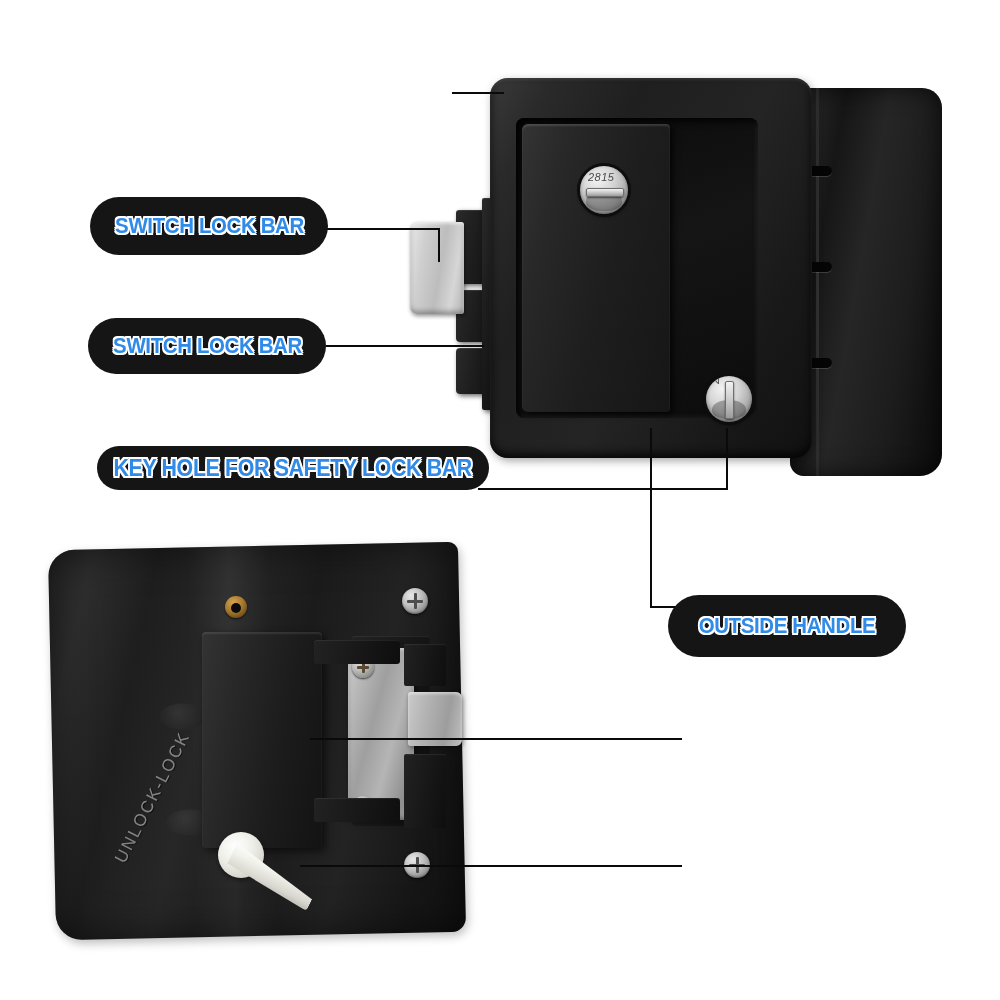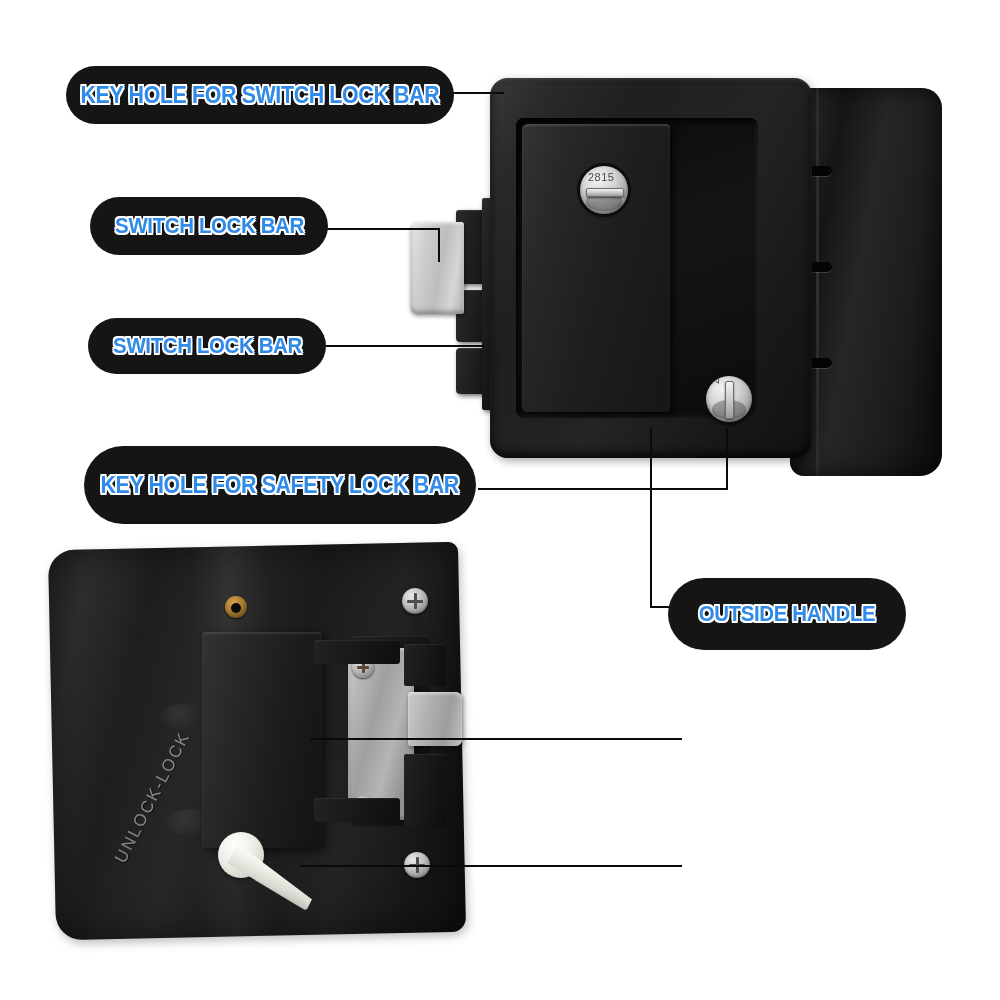--- a/index.html
+++ b/index.html
@@ -156,20 +156,21 @@
   .cylinder {
     position: absolute;
     border-radius: 50%;
     background:
       radial-gradient(circle at 36% 28%, #f3f3f3 0%, #d3d3d3 38%, #a9a9a9 68%, #8a8a8a 88%, #6f6f6f 100%);
     box-shadow:
       0 0 0 3px #0d0d0d,
       0 2px 4px rgba(0,0,0,0.8),
       inset 0 -2px 4px rgba(0,0,0,0.35);
     overflow: hidden;
+    font-style: italic;
   }
   .cyl-code {
     position: absolute;
     font-family: "Liberation Sans", sans-serif;
     color: #4a4a4a;
     font-weight: normal;
     letter-spacing: 0.5px;
   }
   .key-slot {
     position: absolute;
@@ -442,35 +443,32 @@
   <div class="leader h" style="left:478px; top:488px; width:250px;"></div>
   <div class="leader v" style="left:726px; top:428px; height:62px;"></div>
 
   <div class="leader v" style="left:650px; top:428px; height:180px;"></div>
   <div class="leader h" style="left:650px; top:606px; width:34px;"></div>
 
   <div class="leader h" style="left:310px; top:738px; width:372px;"></div>
 
   <div class="leader h" style="left:300px; top:865px; width:382px;"></div>
 
-  <div class="pill" style="left:66px; top:66px; width:388px; height:58px;">
-    <span class="pill-text" style="font-size:23px;">KEY HOLE FOR SWITCH LOCK BAR</span>
-  </div>
 
   <div class="pill" style="left:90px; top:197px; width:238px; height:58px;">
     <span class="pill-text" style="font-size:22px;">SWITCH LOCK BAR</span>
   </div>
 
   <div class="pill" style="left:88px; top:318px; width:238px; height:56px;">
     <span class="pill-text" style="font-size:22px;">SWITCH LOCK BAR</span>
   </div>
 
-  <div class="pill" style="left:84px; top:446px; width:392px; height:78px;">
+  <div class="pill" style="left:97px; top:446px; width:392px; height:44px;">
     <span class="pill-text" style="font-size:23px;">KEY HOLE FOR SAFETY LOCK BAR</span>
   </div>
 
-  <div class="pill" style="left:668px; top:578px; width:238px; height:72px;">
+  <div class="pill" style="left:668px; top:595px; width:238px; height:62px;">
     <span class="pill-text" style="font-size:22px;">OUTSIDE HANDLE</span>
   </div>
 
 
 
 </div>
 
 </body></html>

